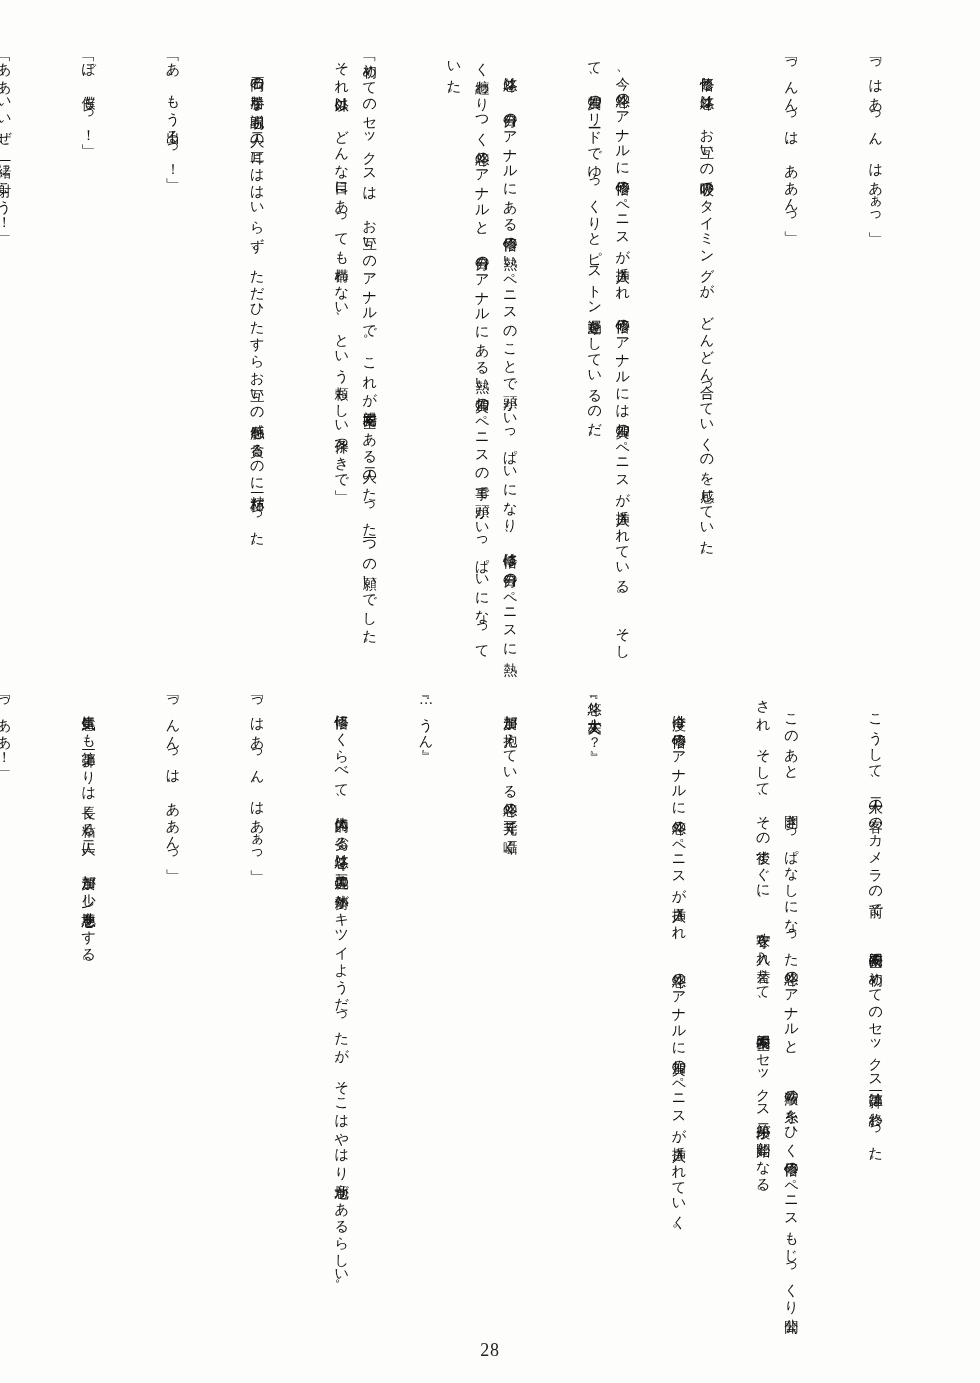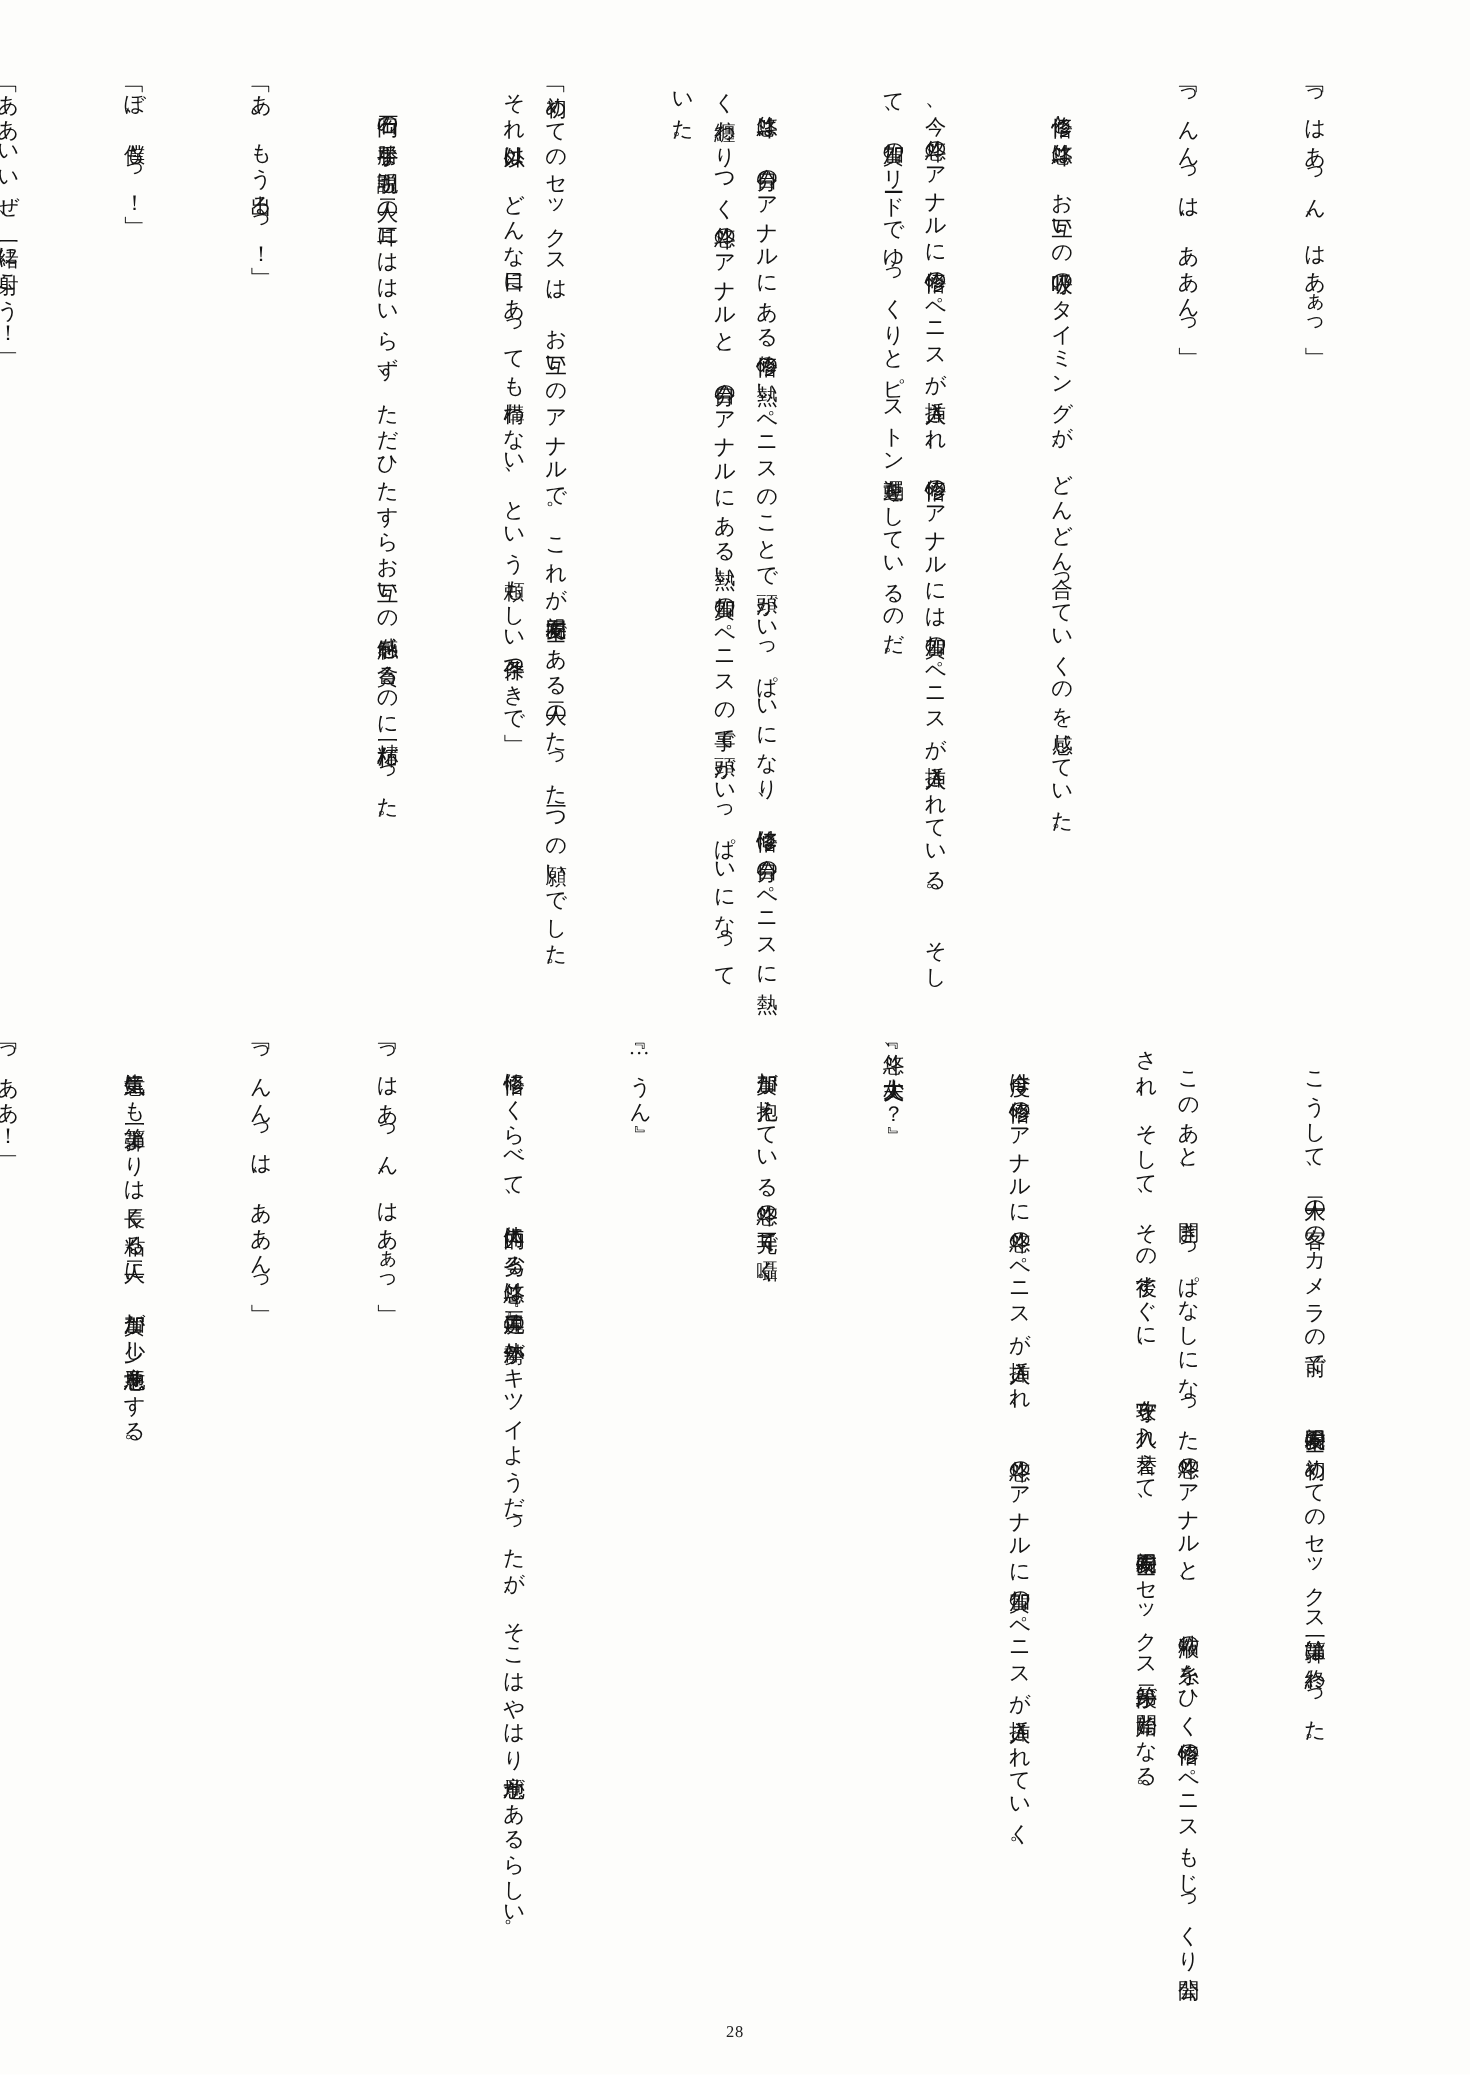--- a/index.html
+++ b/index.html
@@ -51,21 +51,21 @@
   }
   .indent {
     text-indent: 1em;
   }
   .page-number {
     position: absolute;
     bottom: 22px;
     left: 0;
     width: 100%;
     text-align: center;
-    font-size: 11px;
+    font-size: 18px;
     font-family: "Liberation Serif", serif;
     color: #222;
     letter-spacing: 0.04em;
   }
   
   .paper-edge {
     position: absolute;
     inset: 0;
     pointer-events: none;
     box-shadow: inset 0 0 0 1px rgba(0,0,0,0.0);

